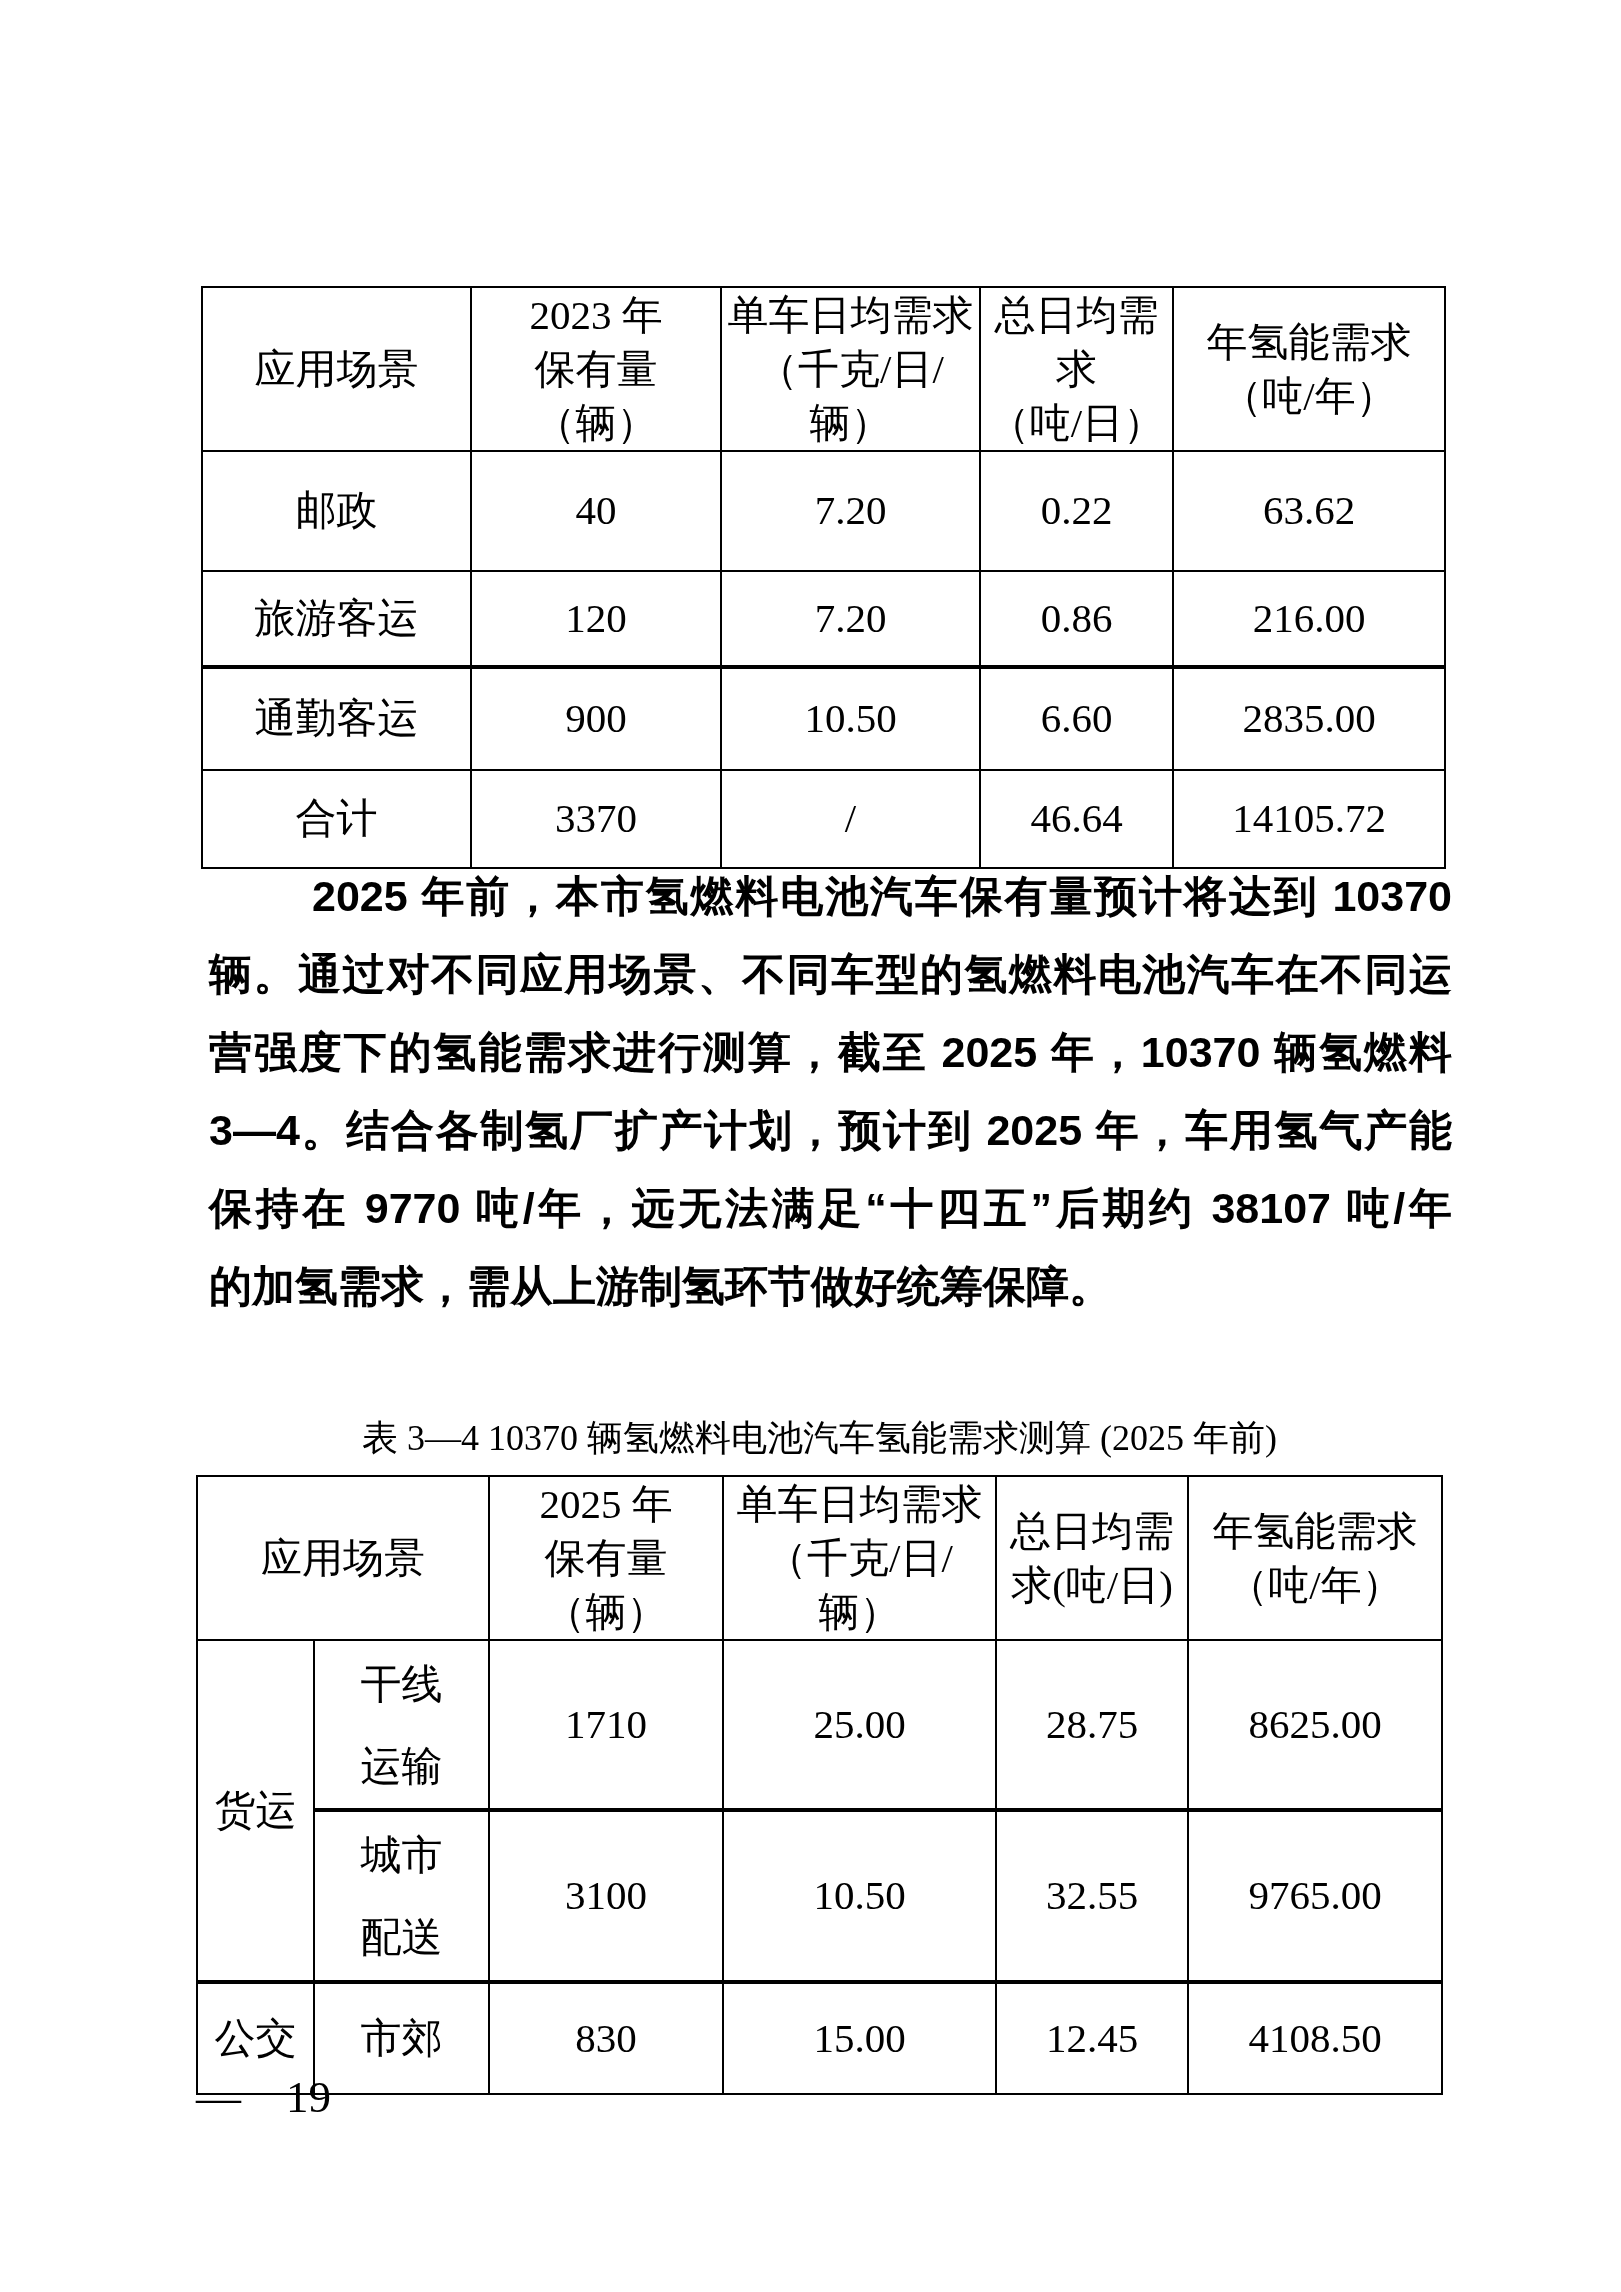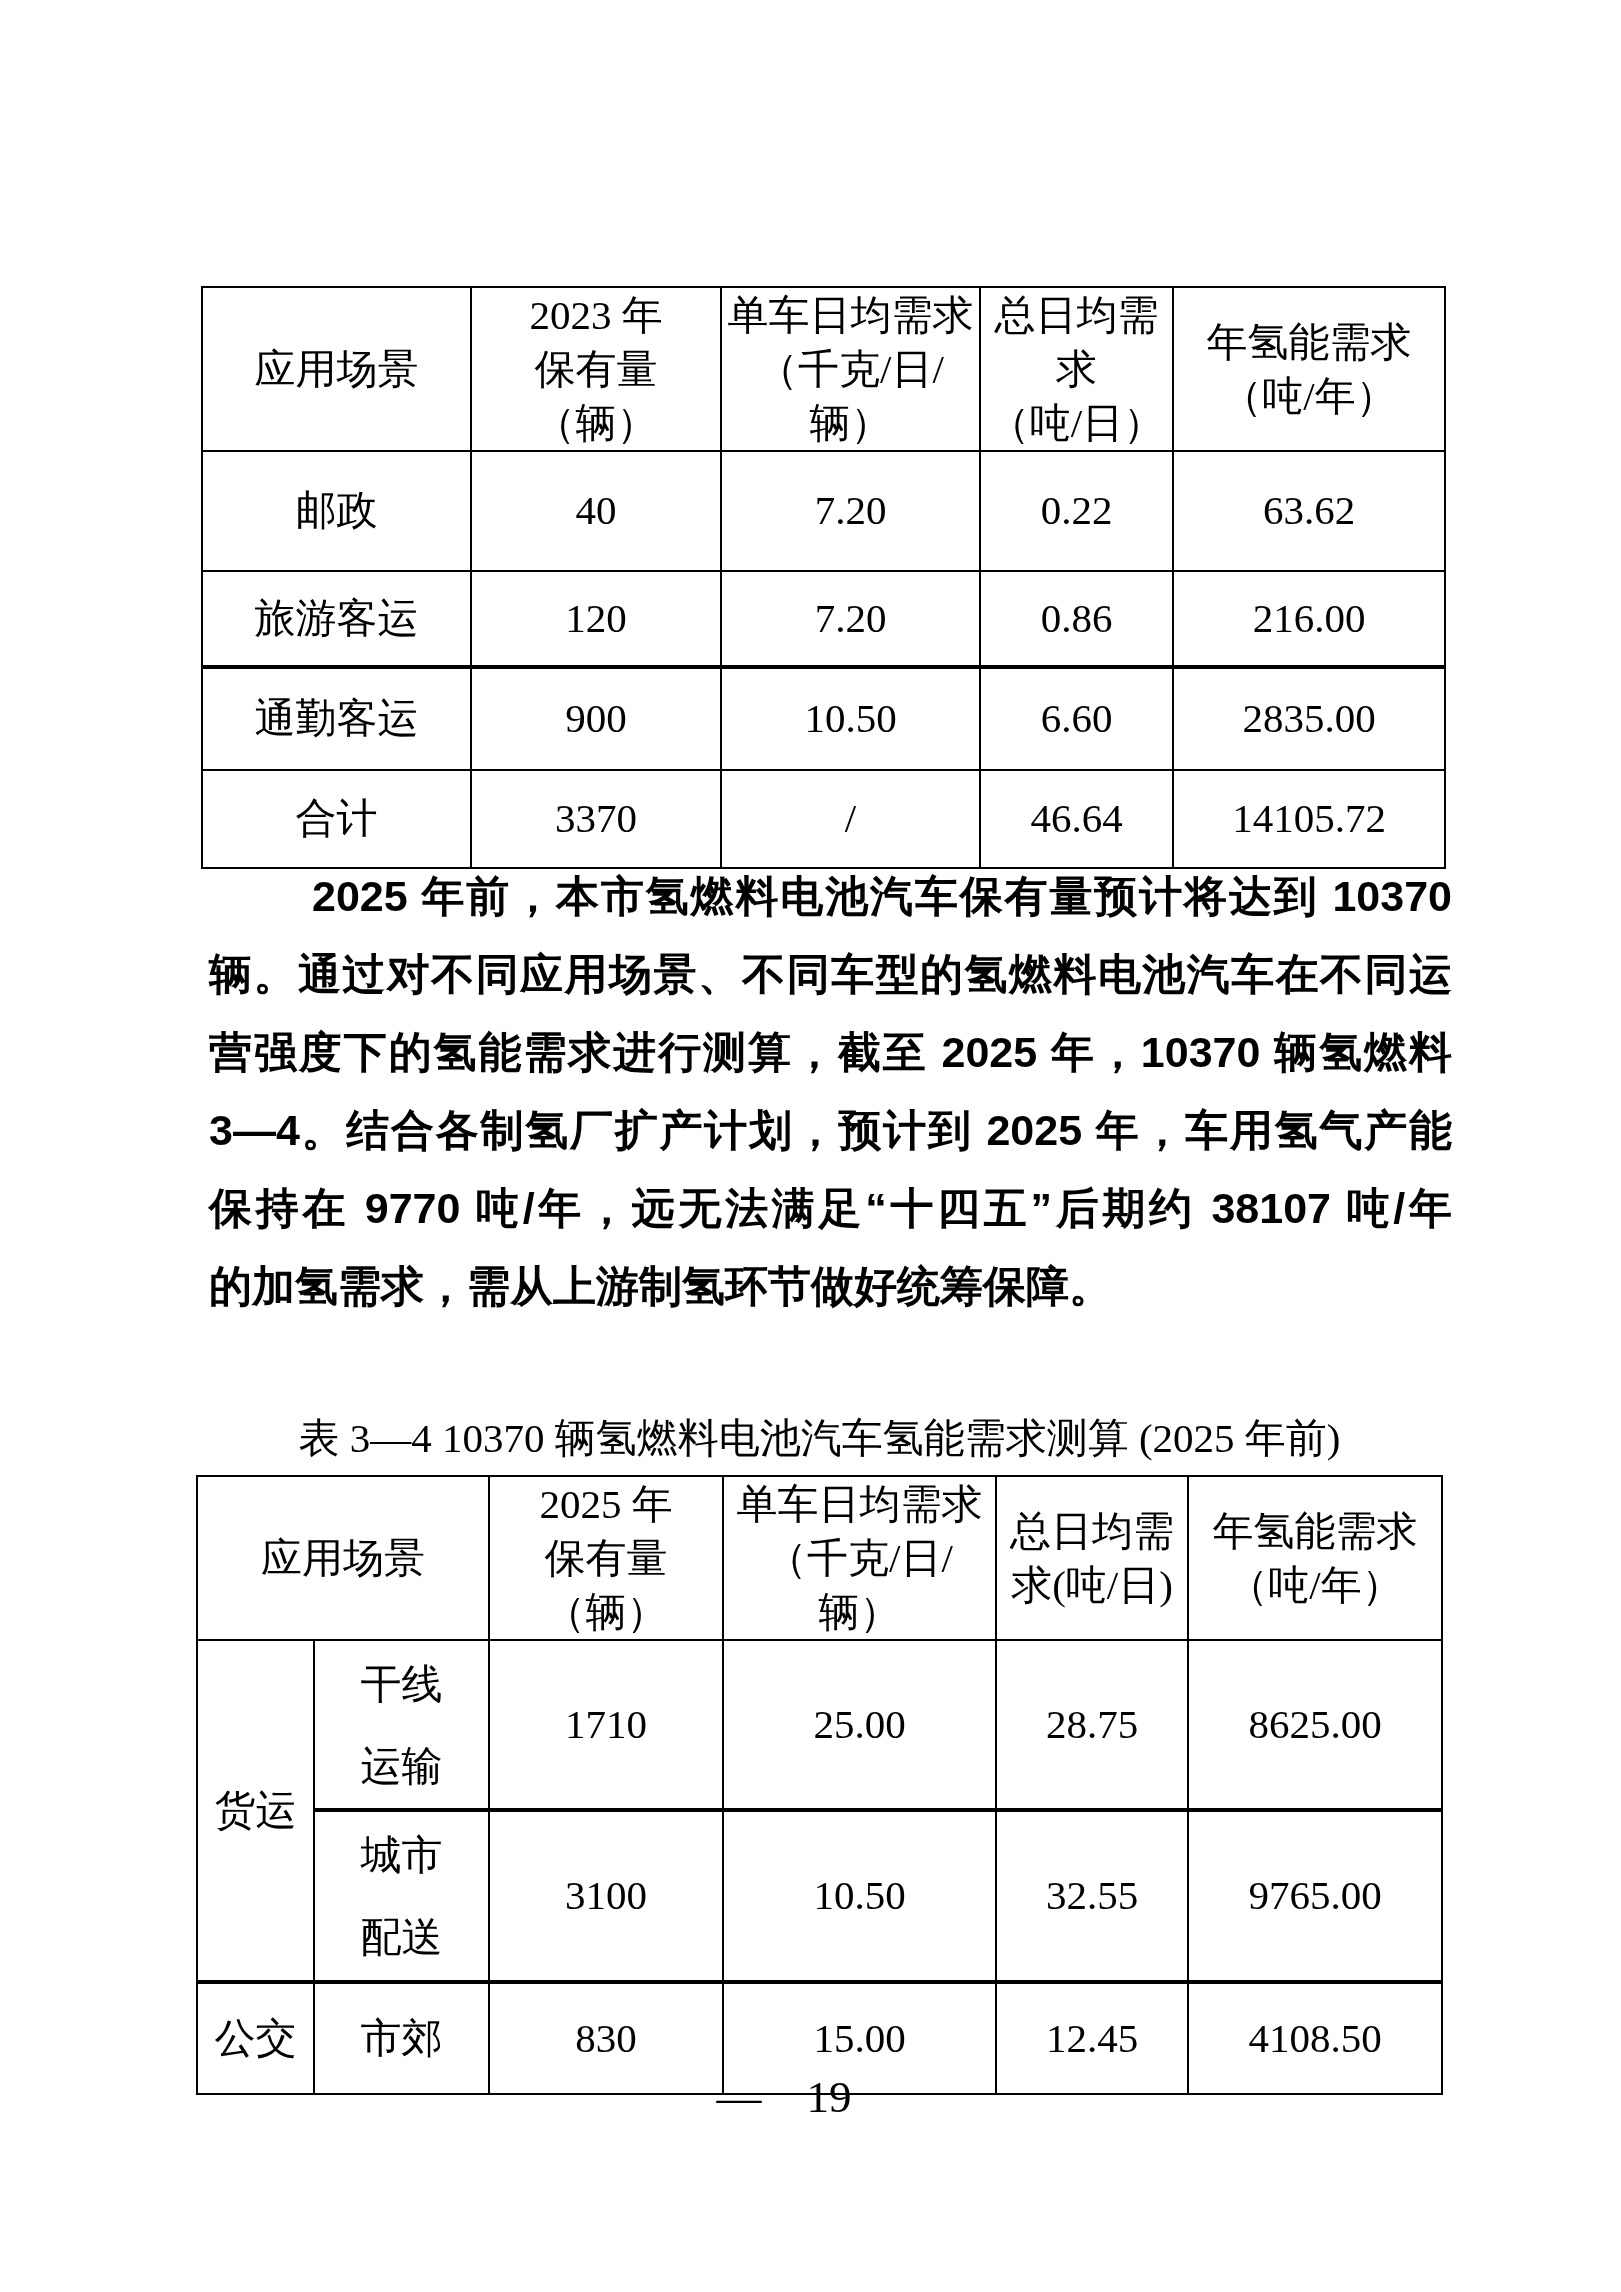--- a/index.html
+++ b/index.html
@@ -38,25 +38,25 @@
   .pline{
     height:78px;line-height:78px;
     text-align:justify;text-align-last:justify;
     white-space:nowrap;
   }
   .pline.first{text-indent:103px;}
   .pline.last{text-align-last:left;}
   
   .table-caption{
     position:absolute;left:196px;top:1412px;width:1247px;
-    text-align:center;font-size:41px;line-height:53px;
+    text-align:center;font-size:36px;line-height:53px;
   }
   .page-footer{
     position:absolute;left:196px;top:2070px;width:1247px;
-    text-align:center;padding-right:71px;
+    text-align:left;padding-right:71px;
     font-size:45px;line-height:55px;
   }
 </style>
 </head>
 <body>
 
 <div class="page">
 
   <table class="doc-table" id="table1">
     <colgroup>

